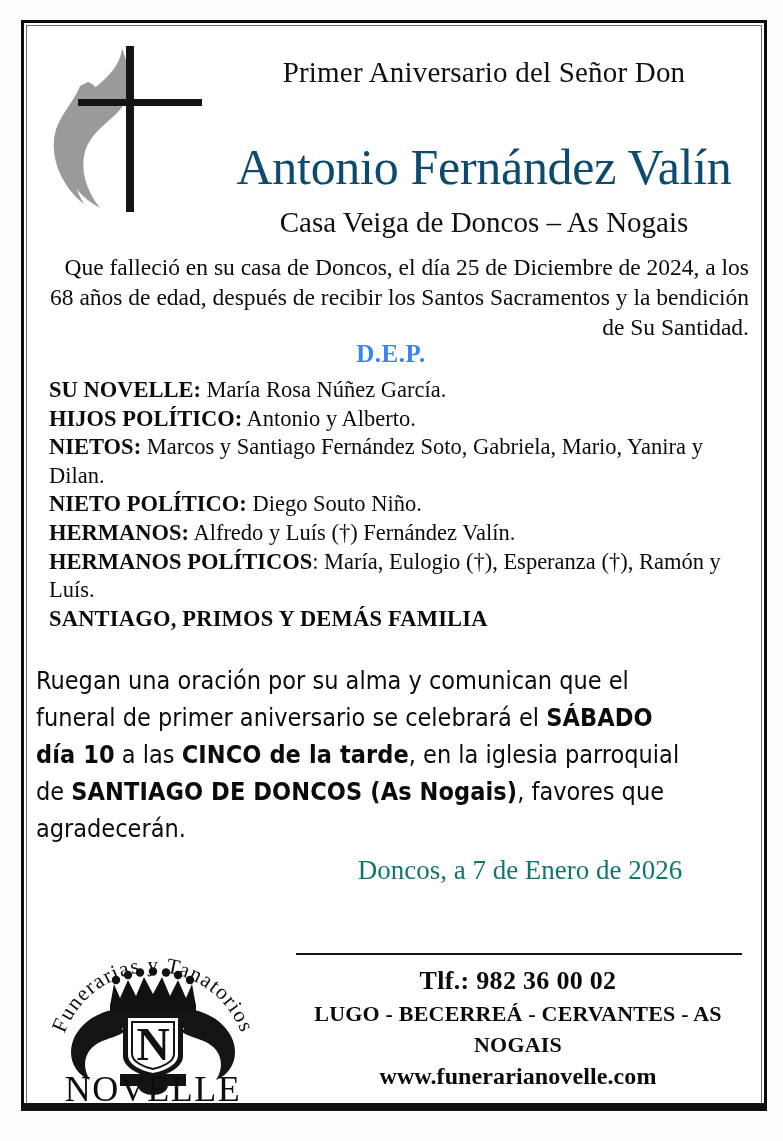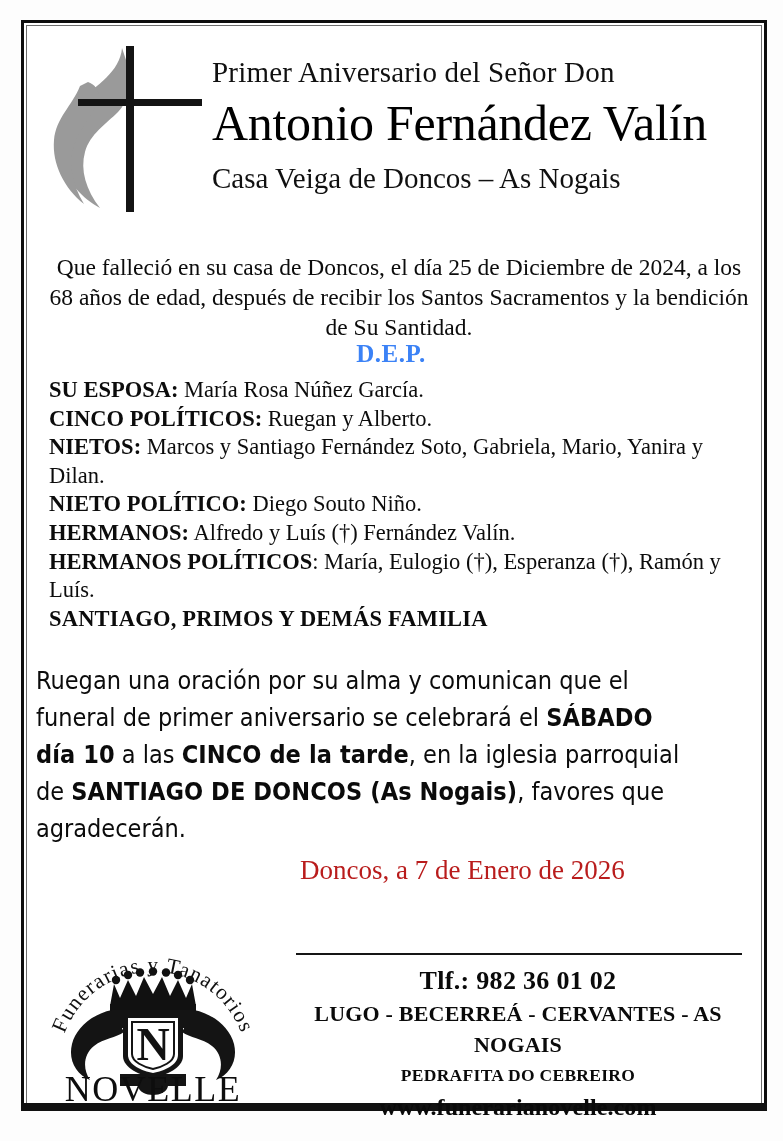--- a/index.html
+++ b/index.html
@@ -62,54 +62,56 @@
     top: 12px;
     width: 158px;
     height: 172px;
   }
 
   #header-text {
     position: absolute;
     left: 180px;
     top: 0px;
     width: 544px;
+    text-align: center;
   }
 
   .line-aniversario {
     font-size: 29px;
     line-height: 40px;
     letter-spacing: 0.2px;
     color: #101010;
     padding-top: 22px;
   }
 
   .line-name {
     font-size: 50px;
     line-height: 62px;
     letter-spacing: -0.3px;
-    color: #000000;
+    color: #0c4a6e;
     white-space: nowrap;
+    margin-top: 44px;
   }
 
   .line-casa {
     font-size: 29px;
     line-height: 44px;
     color: #101010;
     padding-top: 2px;
   }
 
   
   #died-para {
     position: absolute;
     left: 49px;
     top: 252px;
     width: 700px;
     font-size: 23.5px;
     line-height: 30px;
-    text-align: center;
+    text-align: right;
     color: #0c0c0c;
   }
 
   #dep {
     position: absolute;
     left: 49px;
     top: 340px;
     width: 684px;
     text-align: center;
     font-size: 25px;
@@ -146,22 +148,23 @@
     text-align: left;
   }
   #announce b { font-weight: bold; letter-spacing: 0.1px; }
 
   
   #datel {
     position: absolute;
     left: 300px;
     top: 855px;
     width: 440px;
+    text-align: center;
     font-size: 27px;
-    color: #b91c1c;
+    color: #0f766e;
   }
 
   
   #footer-rule {
     position: absolute;
     left: 296px;
     top: 953px;
     width: 446px;
     height: 2px;
     background: #151515;
@@ -239,39 +242,38 @@
       <div class="line-name">Antonio Fernández Valín</div>
       <div class="line-casa">Casa Veiga de Doncos – As Nogais</div>
     </div>
   </div>
 
   <div id="died-para">Que falleció en su casa de Doncos, el día 25 de Diciembre de 2024, a los 68 años de edad, después de recibir los Santos Sacramentos y la bendición de Su Santidad.</div>
 
   <div id="dep">D.E.P.</div>
 
   <div id="family">
-      <div class="fam-row"><span class="fam-label">SU ESPOSA:</span><span class="fam-names"> María Rosa Núñez García.</span></div>
-      <div class="fam-row"><span class="fam-label">CINCO POLÍTICOS:</span><span class="fam-names"> Ruegan y Alberto.</span></div>
+      <div class="fam-row"><span class="fam-label">SU NOVELLE:</span><span class="fam-names"> María Rosa Núñez García.</span></div>
+      <div class="fam-row"><span class="fam-label">HIJOS POLÍTICO:</span><span class="fam-names"> Antonio y Alberto.</span></div>
       <div class="fam-row"><span class="fam-label">NIETOS:</span><span class="fam-names"> Marcos y Santiago Fernández Soto, Gabriela, Mario, Yanira y Dilan.</span></div>
       <div class="fam-row"><span class="fam-label">NIETO POLÍTICO:</span><span class="fam-names"> Diego Souto Niño.</span></div>
       <div class="fam-row"><span class="fam-label">HERMANOS:</span><span class="fam-names"> Alfredo y Luís (†) Fernández Valín.</span></div>
       <div class="fam-row"><span class="fam-label">HERMANOS POLÍTICOS</span><span class="fam-names">: María, Eulogio (†), Esperanza (†), Ramón y Luís.</span></div>
       <div class="fam-row"><span class="fam-allbold">SANTIAGO, PRIMOS Y DEMÁS FAMILIA</span></div>
     </div>
 
   <div id="announce"><span>Ruegan una oración por su alma y comunican que el funeral de primer aniversario se celebrará el </span><b>SÁBADO día 10</b><span> a las </span><b>CINCO de la tarde</b><span>, en la iglesia parroquial de </span><b>SANTIAGO DE DONCOS (As Nogais)</b><span>, favores que agradecerán.</span></div>
 
   <div id="datel">Doncos, a 7 de Enero de 2026</div>
 
   <div id="footer-rule"></div>
 
   <div id="footer-contact">
-    <div class="tel">Tlf.: 982 36 01 02</div>
+    <div class="tel">Tlf.: 982 36 00 02</div>
     <div class="towns">LUGO - BECERREÁ - CERVANTES - AS NOGAIS</div>
-    <div class="pedra">PEDRAFITA DO CEBREIRO</div>
     <div class="web">www.funerarianovelle.com</div>
   </div>
 
   <div id="logo">
     <svg viewBox="0 0 250 160" width="250" height="160" aria-hidden="true">
       <defs>
         <path id="archpath" d="M 32,108 A 94,94 0 0 1 218,108"></path>
       </defs>
 
       <text font-family="Liberation Serif, serif" font-size="21.5" fill="#111" letter-spacing="1.2">

